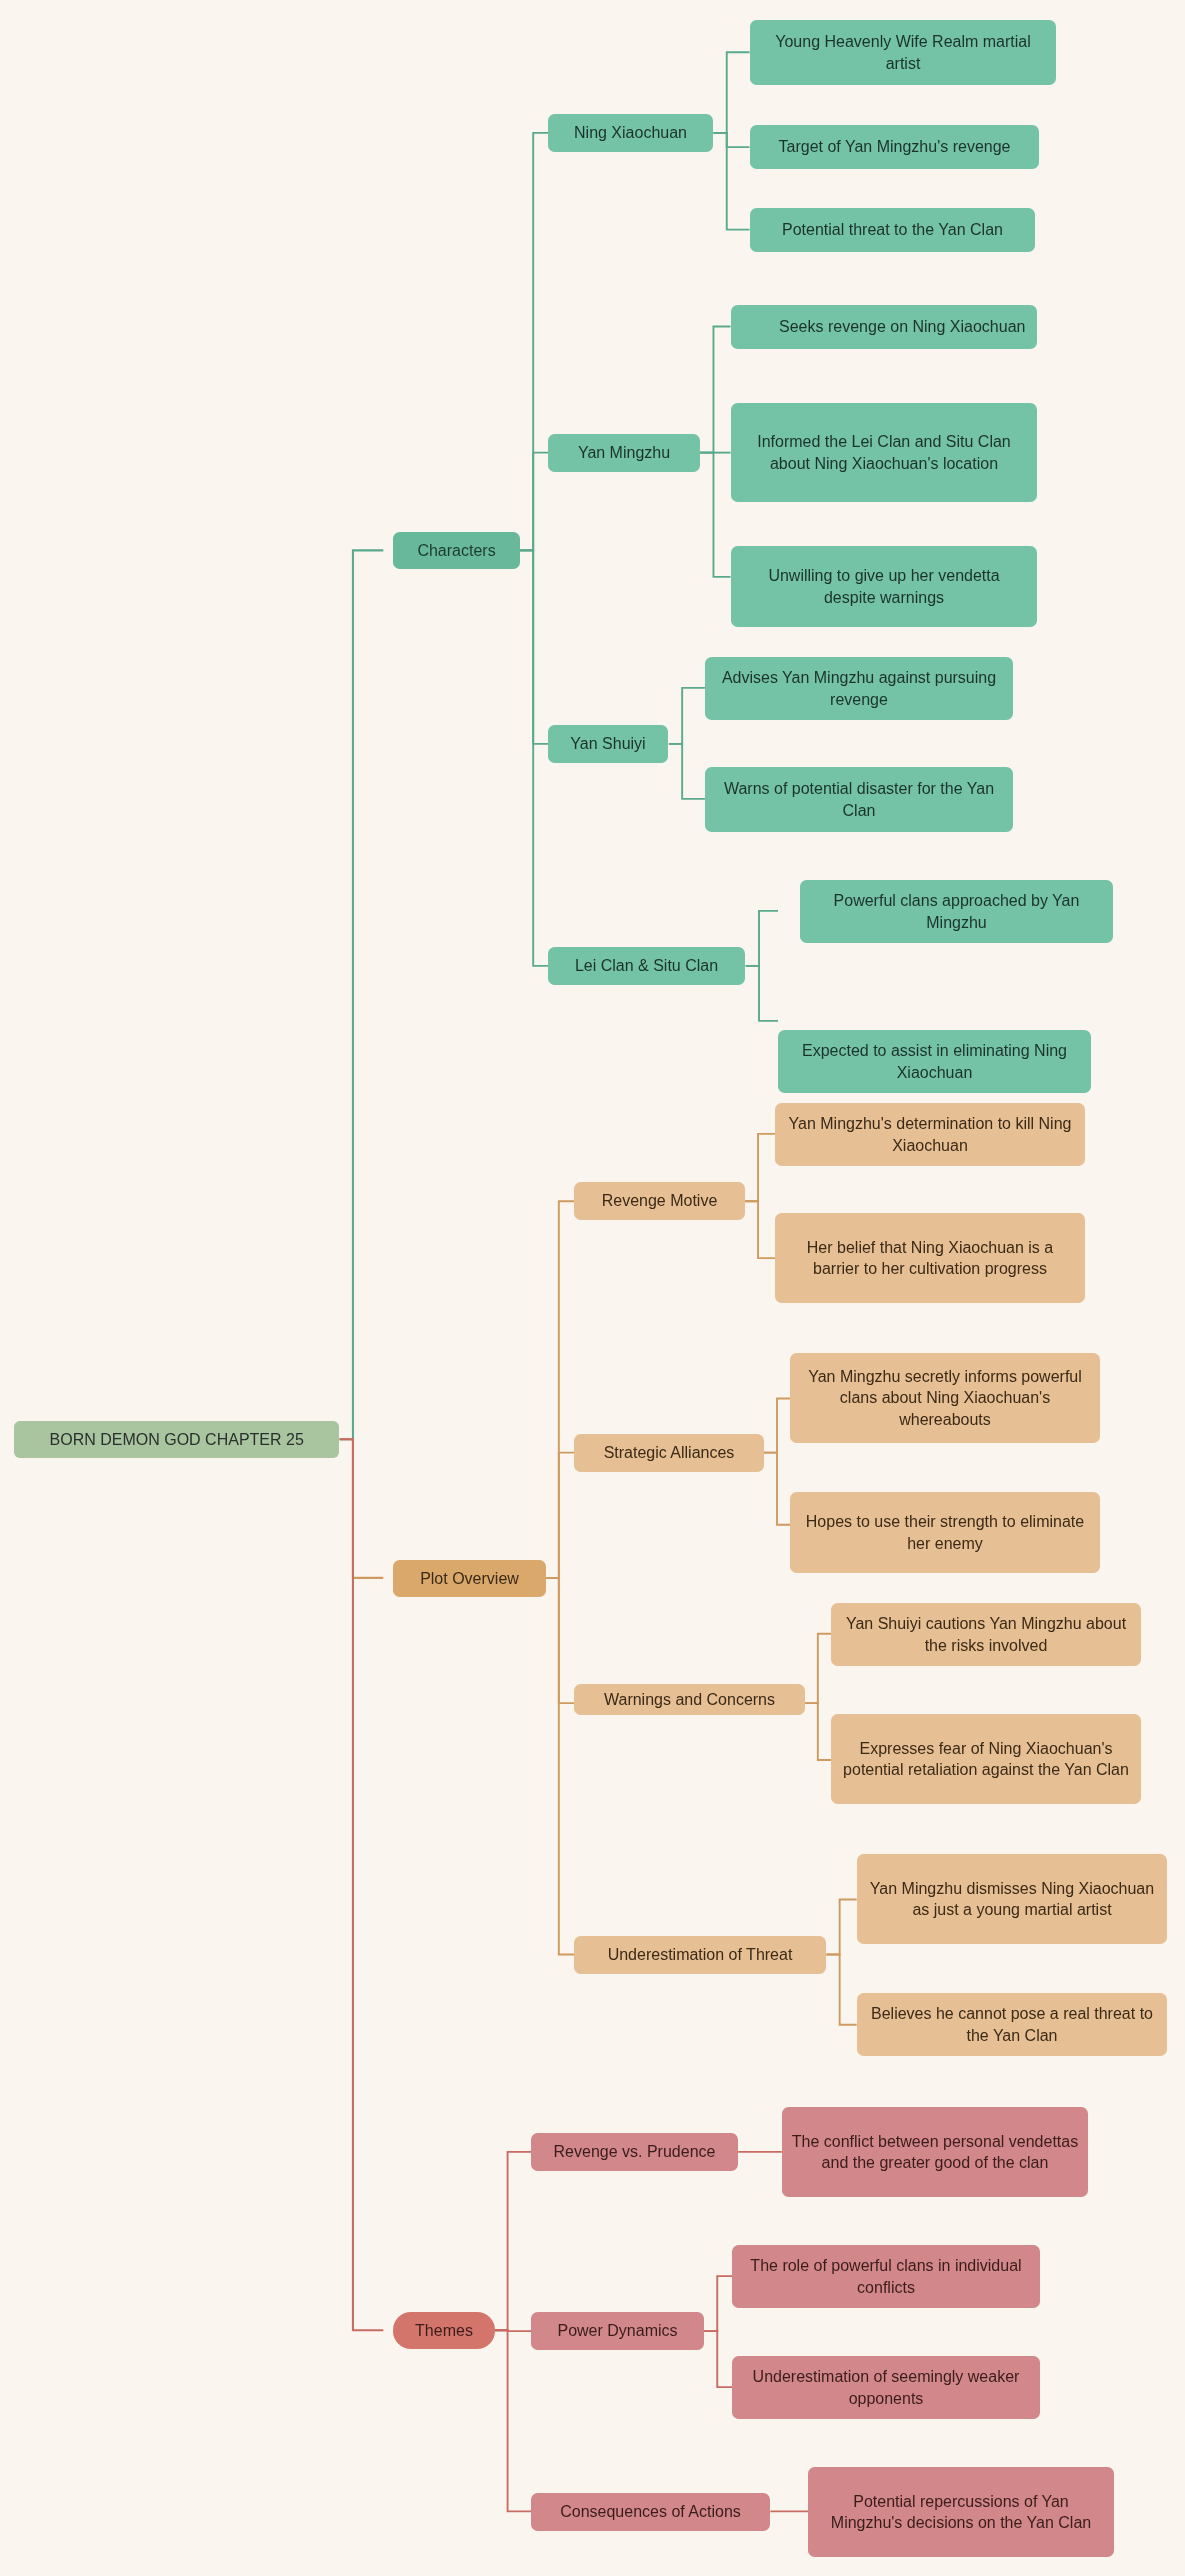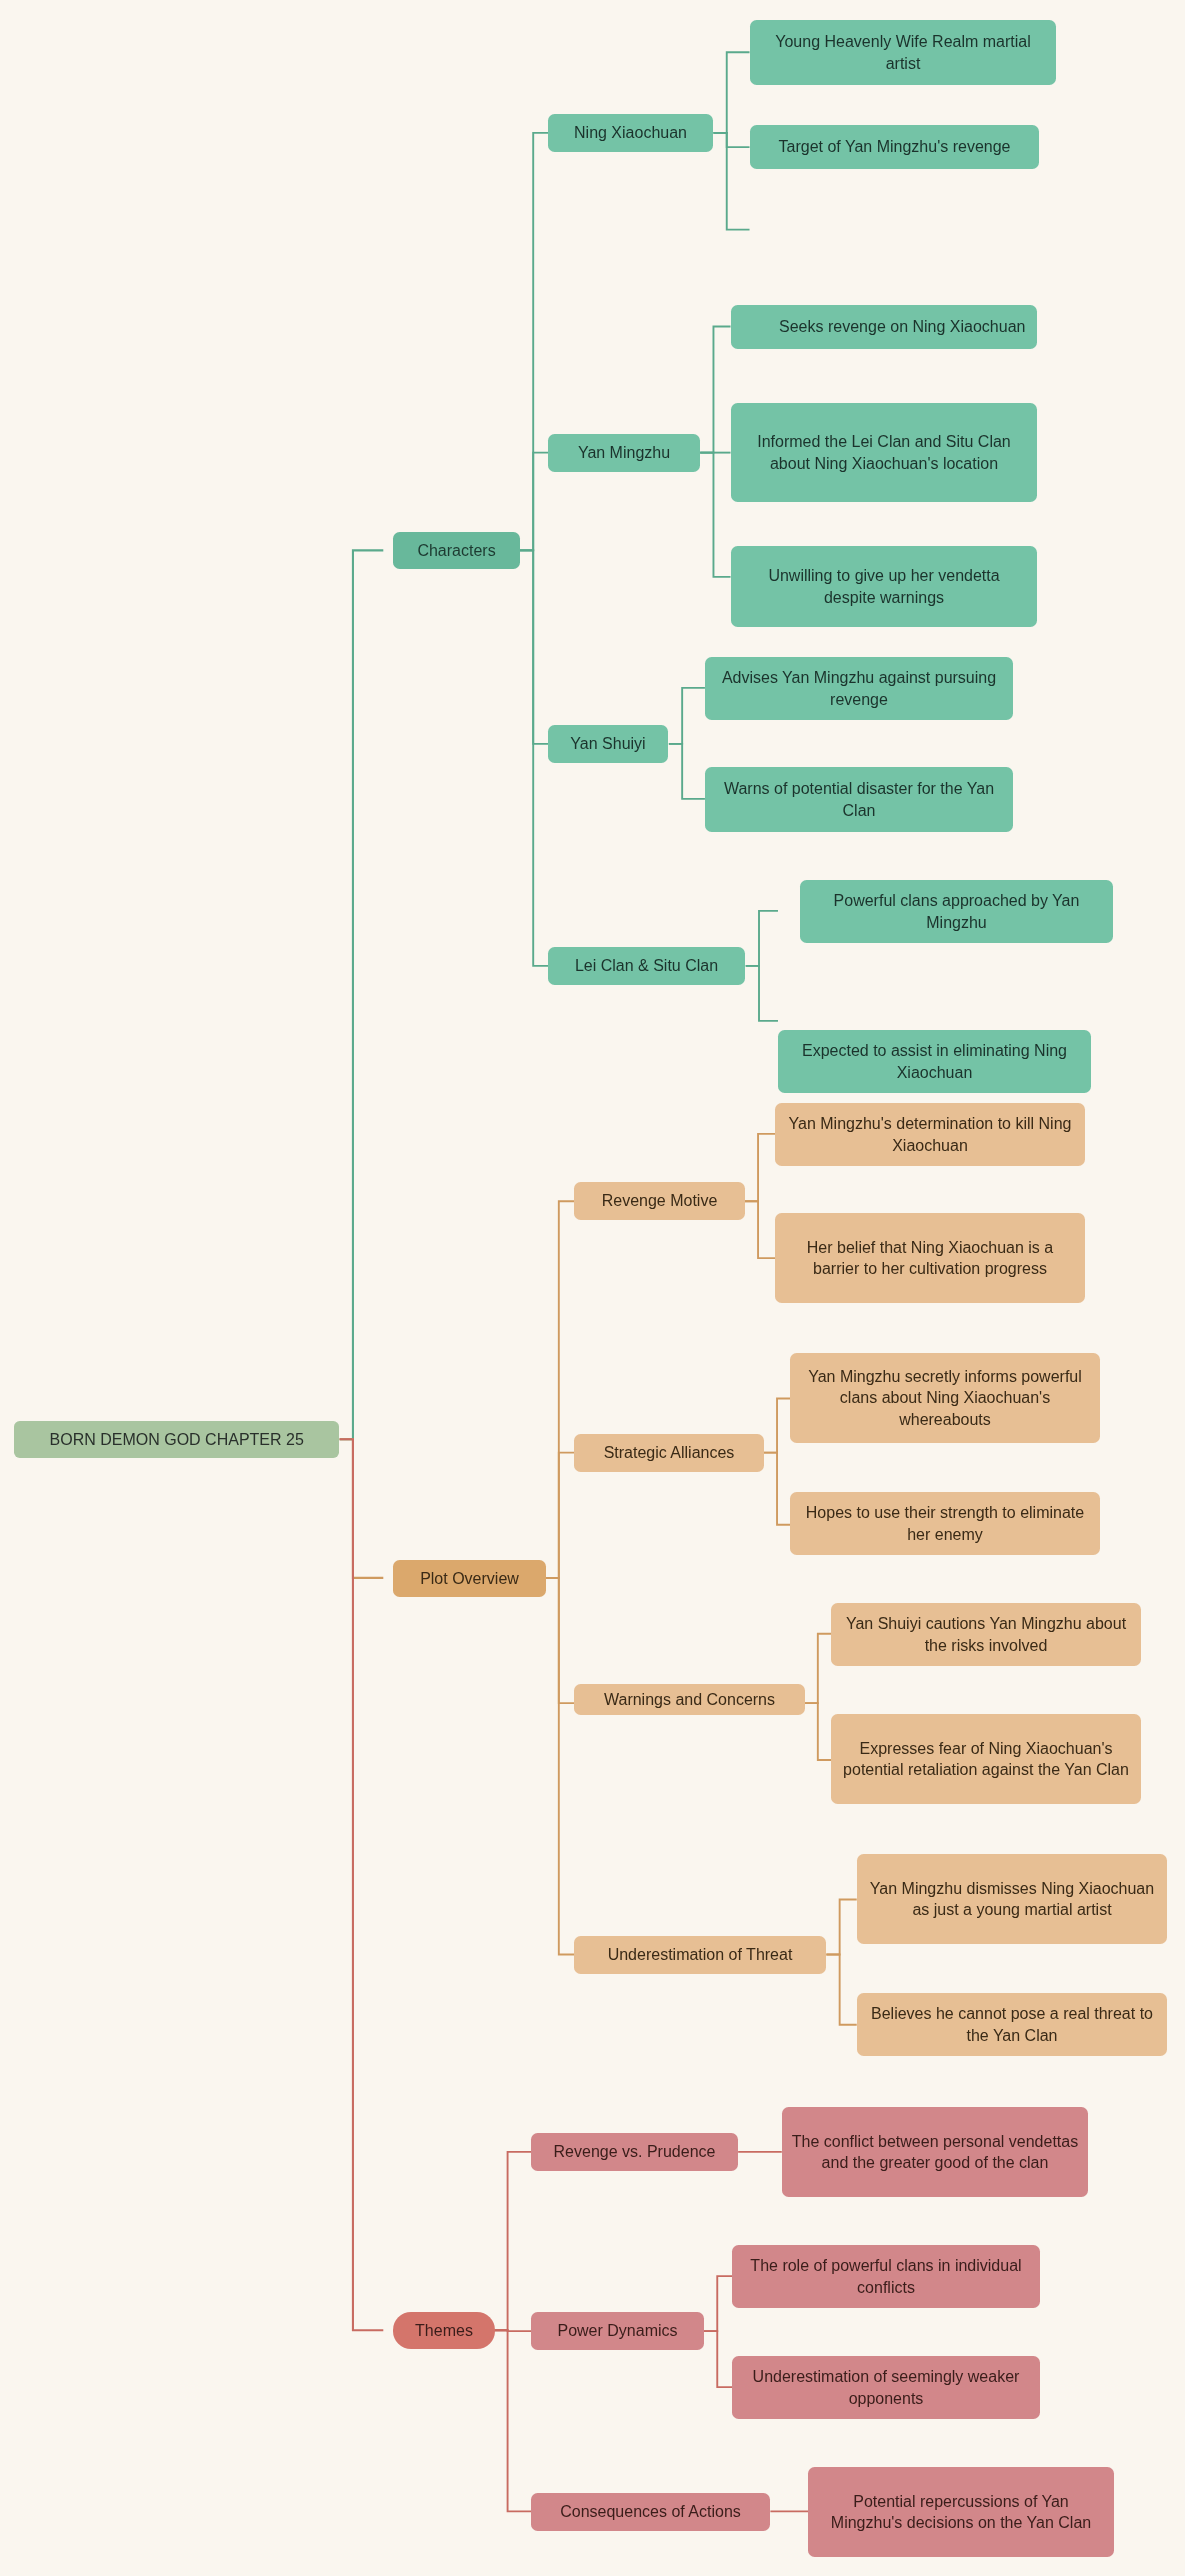--- a/index.html
+++ b/index.html
@@ -121,20 +121,23 @@
 
   <div class="node lf-char" style="left:548px; top:114px; width:165px; height:38px;">
     <span>Ning Xiaochuan</span>
   </div>
   <div class="node lf-char" style="left:750px; top:20px; width:306px; height:65px;">
     <span>Young Heavenly Wife Realm martial artist</span>
   </div>
   <div class="node lf-char" style="left:750px; top:125px; width:289px; height:44px;">
     <span>Target of Yan Mingzhu's revenge</span>
   </div>
+  <div class="node lf-char" style="left:750px; top:208px; width:285px; height:44px;">
+    <span>Potential threat to the Yan Clan</span>
+  </div>
 
   <div class="node lf-char" style="left:548px; top:434px; width:152px; height:38px;">
     <span>Yan Mingzhu</span>
   </div>
   <div class="node lf-char" style="left:731px; top:305px; width:306px; height:44px;padding-left:46px;">
     <span>Seeks revenge on Ning Xiaochuan</span>
   </div>
   <div class="node lf-char" style="left:731px; top:403px; width:306px; height:99px;">
     <span>Informed the Lei Clan and Situ Clan about Ning Xiaochuan's location</span>
   </div>
@@ -175,21 +178,21 @@
   <div class="node lf-plot" style="left:775px; top:1213px; width:310px; height:90px;">
     <span>Her belief that Ning Xiaochuan is a barrier to her cultivation progress</span>
   </div>
 
   <div class="node lf-plot" style="left:574px; top:1434px; width:190px; height:38px;">
     <span>Strategic Alliances</span>
   </div>
   <div class="node lf-plot" style="left:790px; top:1353px; width:310px; height:90px;">
     <span>Yan Mingzhu secretly informs powerful clans about Ning Xiaochuan's whereabouts</span>
   </div>
-  <div class="node lf-plot" style="left:790px; top:1492px; width:310px; height:63px;">
+  <div class="node lf-plot" style="left:790px; top:1492px; width:310px; height:81px;">
     <span>Hopes to use their strength to eliminate her enemy</span>
   </div>
 
   <div class="node lf-plot" style="left:574px; top:1684px; width:231px; height:31px;">
     <span>Warnings and Concerns</span>
   </div>
   <div class="node lf-plot" style="left:831px; top:1603px; width:310px; height:63px;">
     <span>Yan Shuiyi cautions Yan Mingzhu about the risks involved</span>
   </div>
   <div class="node lf-plot" style="left:831px; top:1714px; width:310px; height:90px;">

